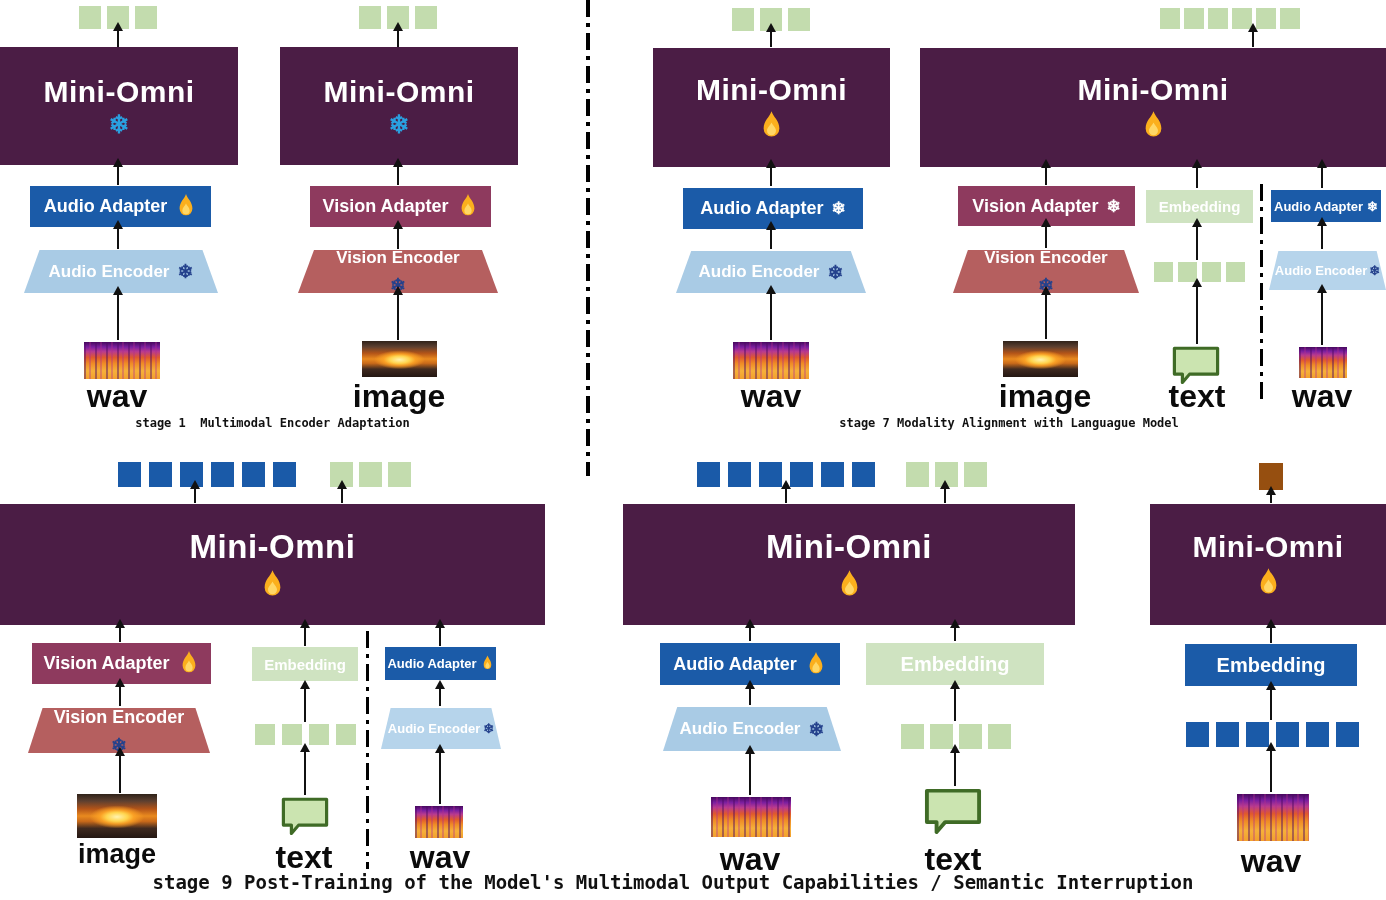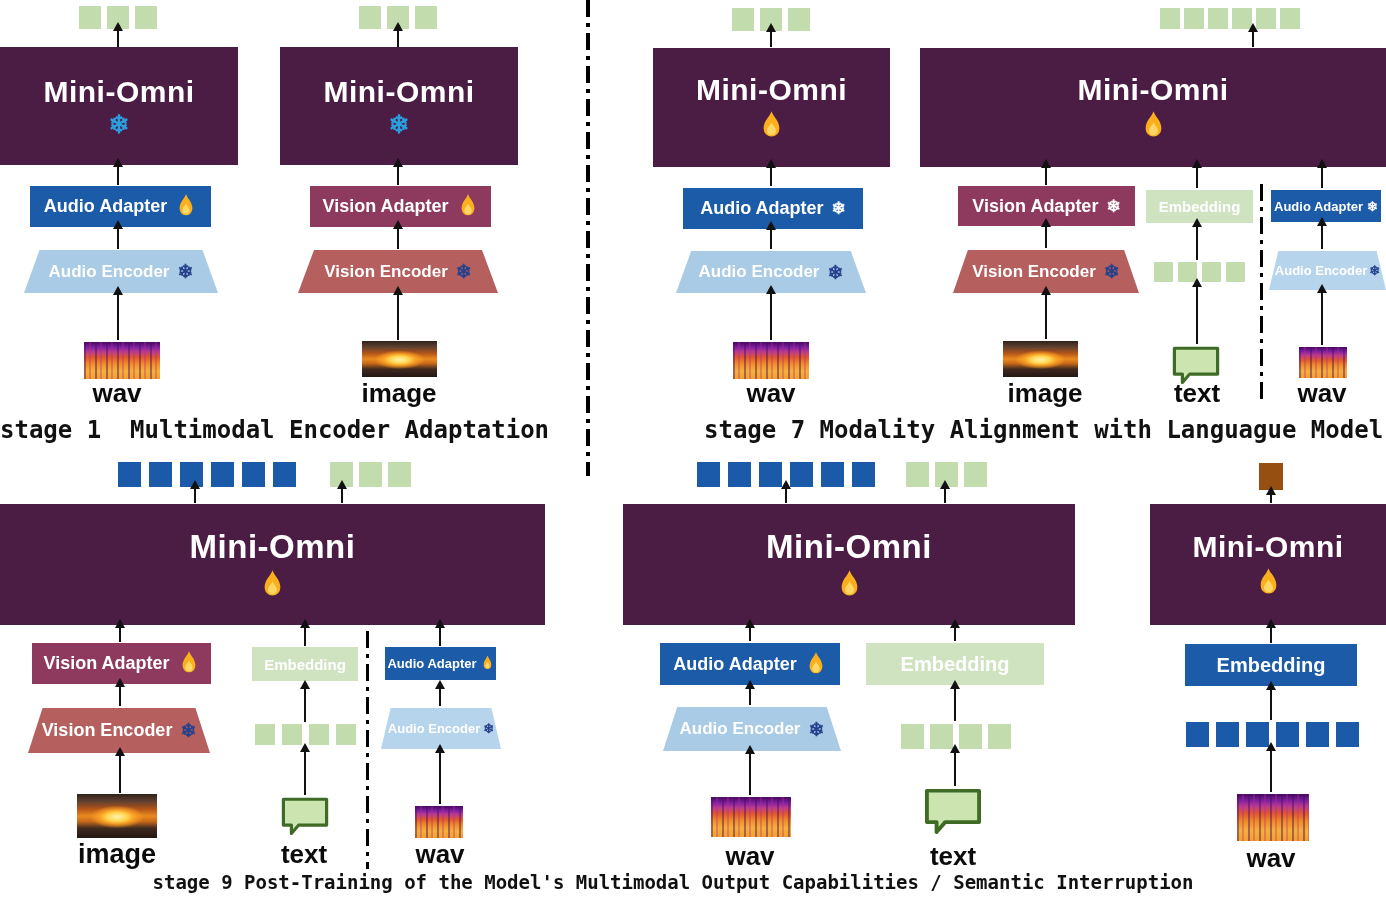--- a/index.html
+++ b/index.html
@@ -18,21 +18,21 @@
   .greenbg{background:#cfe3c1;}
   .sm13{font-size:13px;gap:4px;}
   .f15{font-size:15px;}
   .f20{font-size:20px;}
   
   .trap{position:absolute;display:flex;align-items:center;justify-content:center;gap:8px;
         color:#fff;font-weight:bold;font-size:17px;
         clip-path:polygon(8% 0,92% 0,100% 100%,0 100%);}
   .lblue{background:#a9cbe5;}
   .lblue2{background:#b6d4eb;}
-  .dusty{background:#b55f5f;}
+  .dusty{background:#b55f5f;flex-direction:column;}
   
   .snow{line-height:1;}
   .mo .snow{font-size:25px;color:#2aa0e0;}
   .trap .snow{font-size:19px;color:#24418c;}
   .adapter .snow{font-size:17px;color:#ffffff;}
   .sm13 .snow{font-size:13px;}
   .fire{display:inline-block;width:22px;height:27px;}
   .mo .fire{width:27px;height:32px;}
   .sm13 .fire{width:13px;height:17px;}
   
@@ -55,23 +55,23 @@
         rgba(178,44,140,.35) 5px 7px, rgba(0,0,0,0) 7px 11px),
       linear-gradient(180deg,#47095e 0%,#7c1fa0 14%,#b93b8f 26%,#e0592c 42%,#ef8c26 58%,#f6b03a 78%,#f2a02d 100%);}
   .img-sunset{position:absolute;
     background:
       radial-gradient(ellipse 34% 26% at 50% 52%, #fff3b0 0%, #ffd54f 38%, rgba(255,166,38,.85) 62%, rgba(255,140,30,0) 100%),
       linear-gradient(180deg,#2f2219 0%,#5d4030 16%,#b35418 34%,#e98a1f 50%,#c96a1a 62%,#3f2a20 78%,#241712 100%);}
   .bubble{position:absolute;}
   .bubble svg{display:block;}
   
   .mlabel{position:absolute;width:120px;text-align:center;font-weight:bold;
-          color:#0b0b0b;font-size:26px;}
+          color:#0b0b0b;font-size:32px;}
   .cap{position:absolute;font-family:"DejaVu Sans Mono",monospace;font-weight:bold;
-       font-size:24px;color:#111;white-space:pre;text-align:center;}
+       font-size:12px;color:#111;white-space:pre;text-align:center;}
   
   .divider{position:absolute;width:3.5px;
     background:repeating-linear-gradient(to bottom,#000 0 17px,transparent 17px 23px,
       #000 23px 27px,transparent 27px 33px);}
   .divider.thin{width:3px;}
 </style>
 </head>
 <body>
 
 <div class="canvas">

